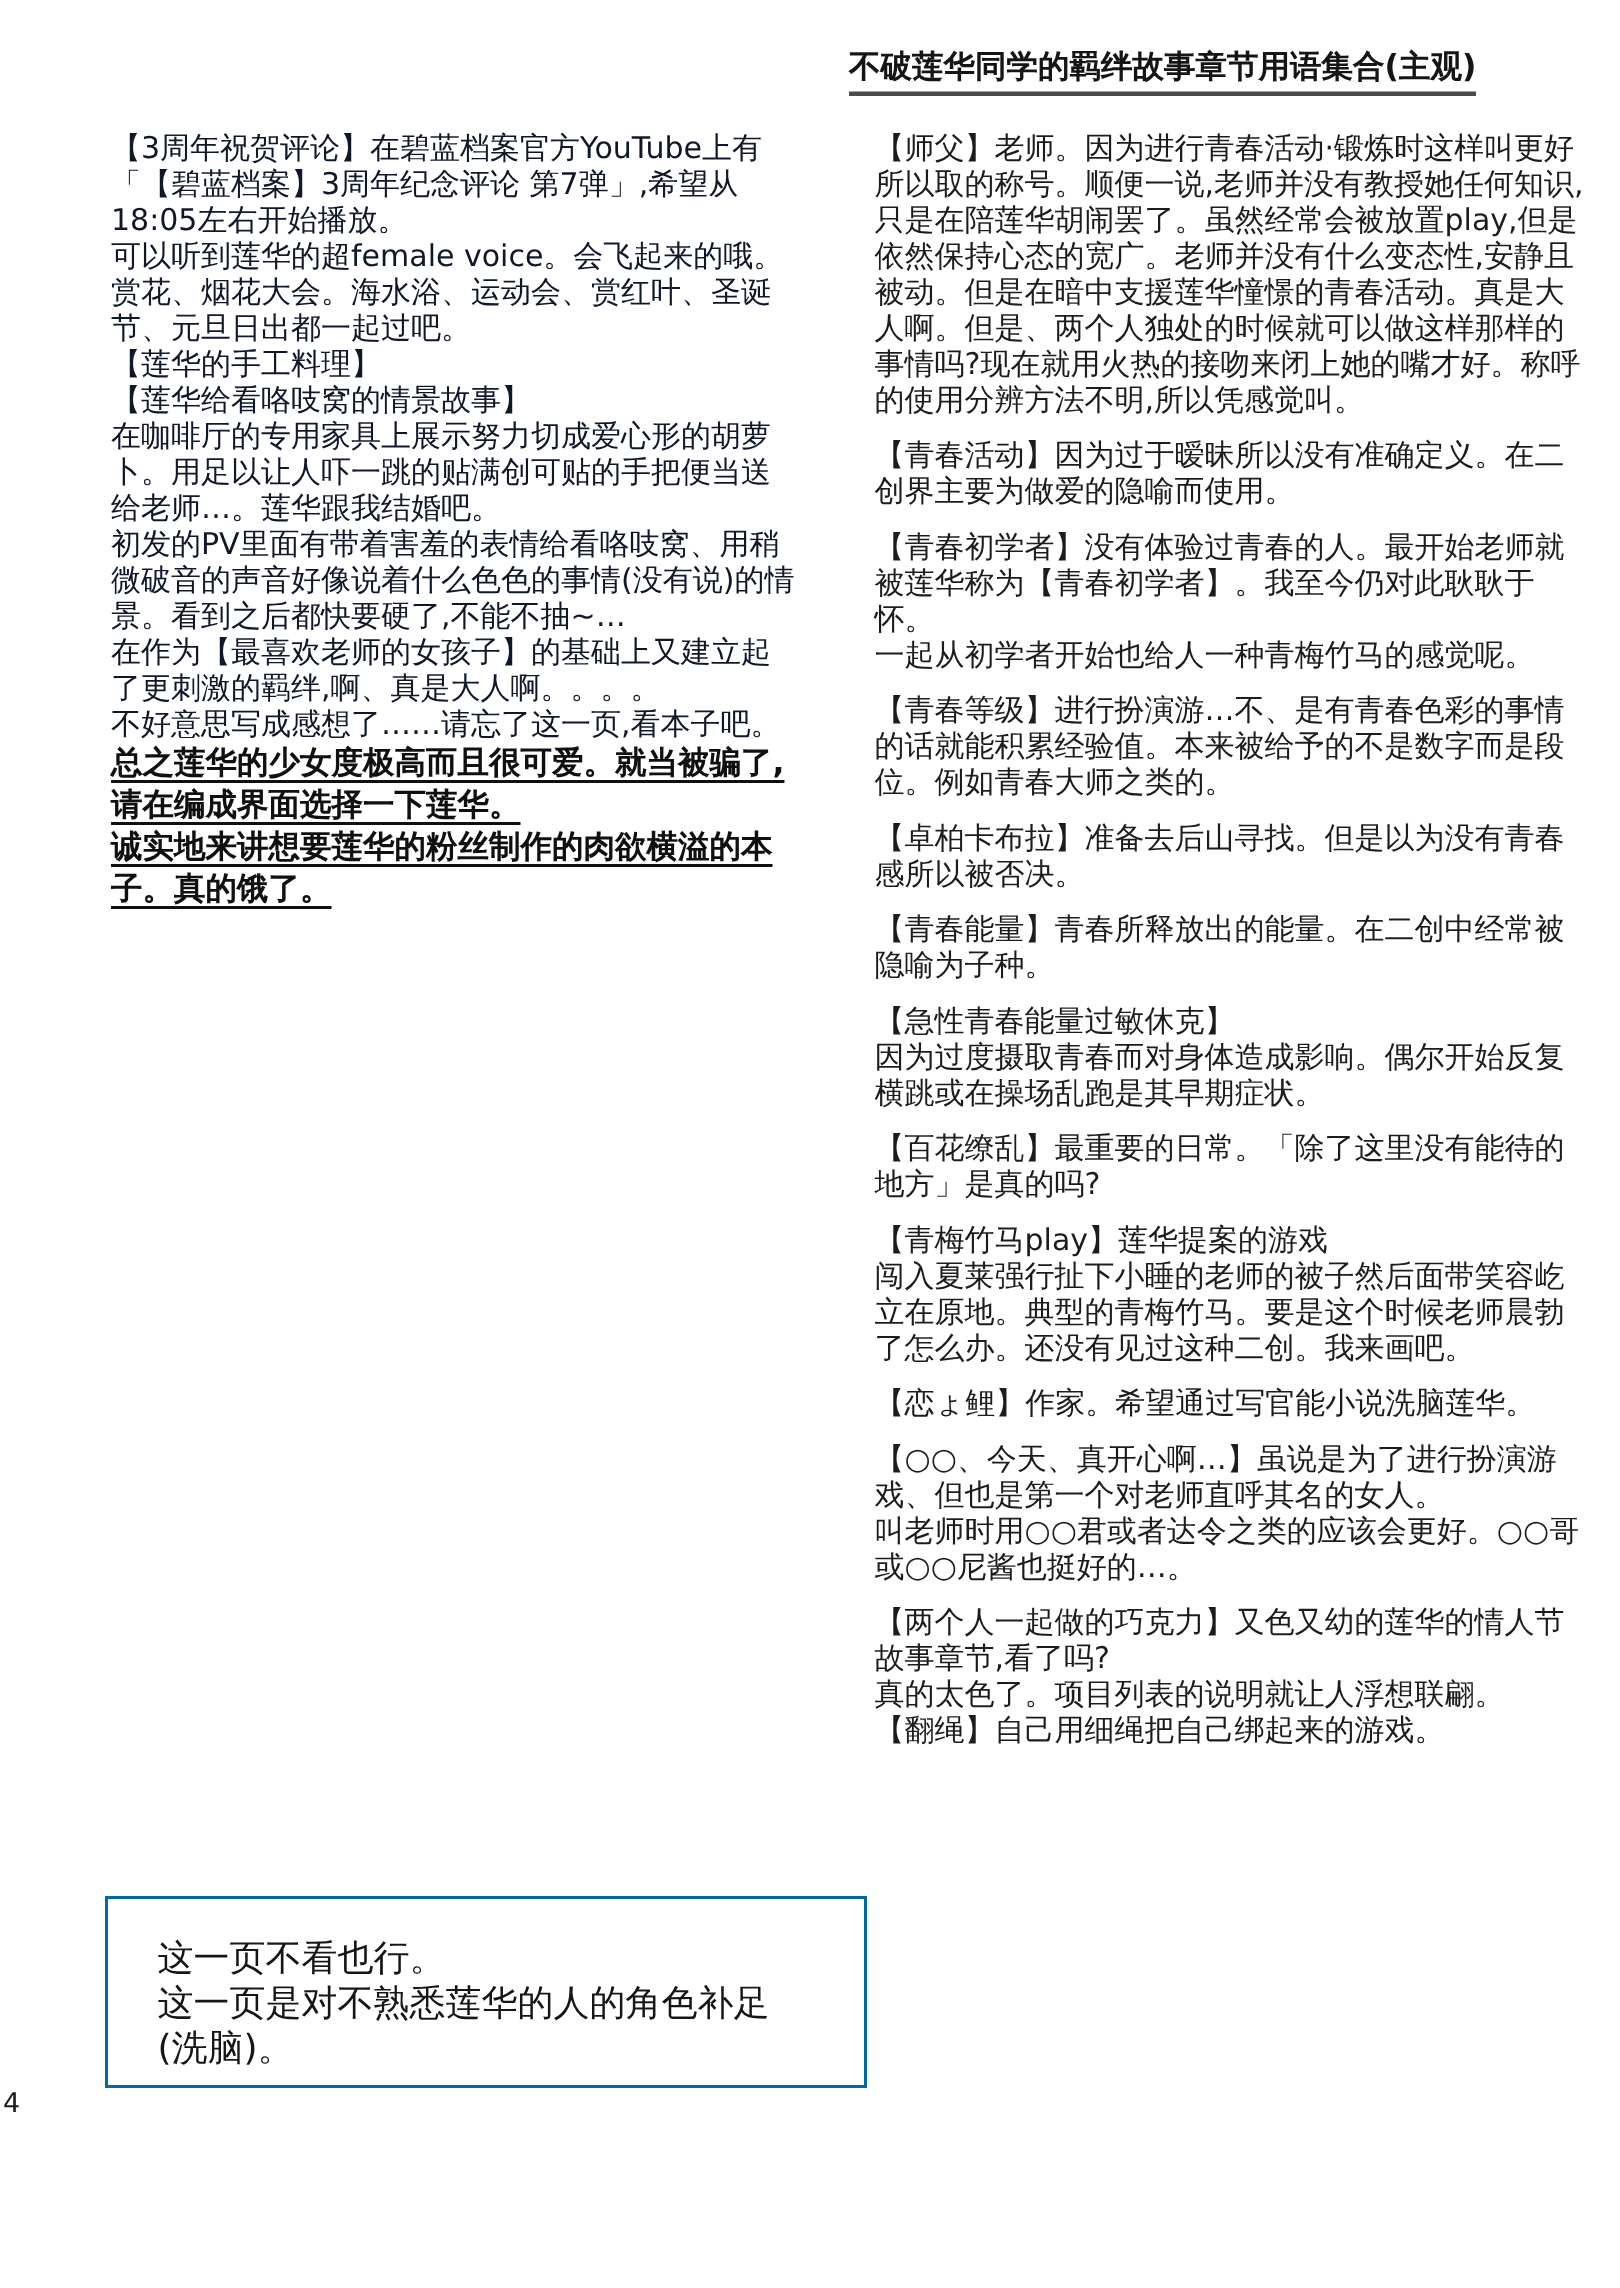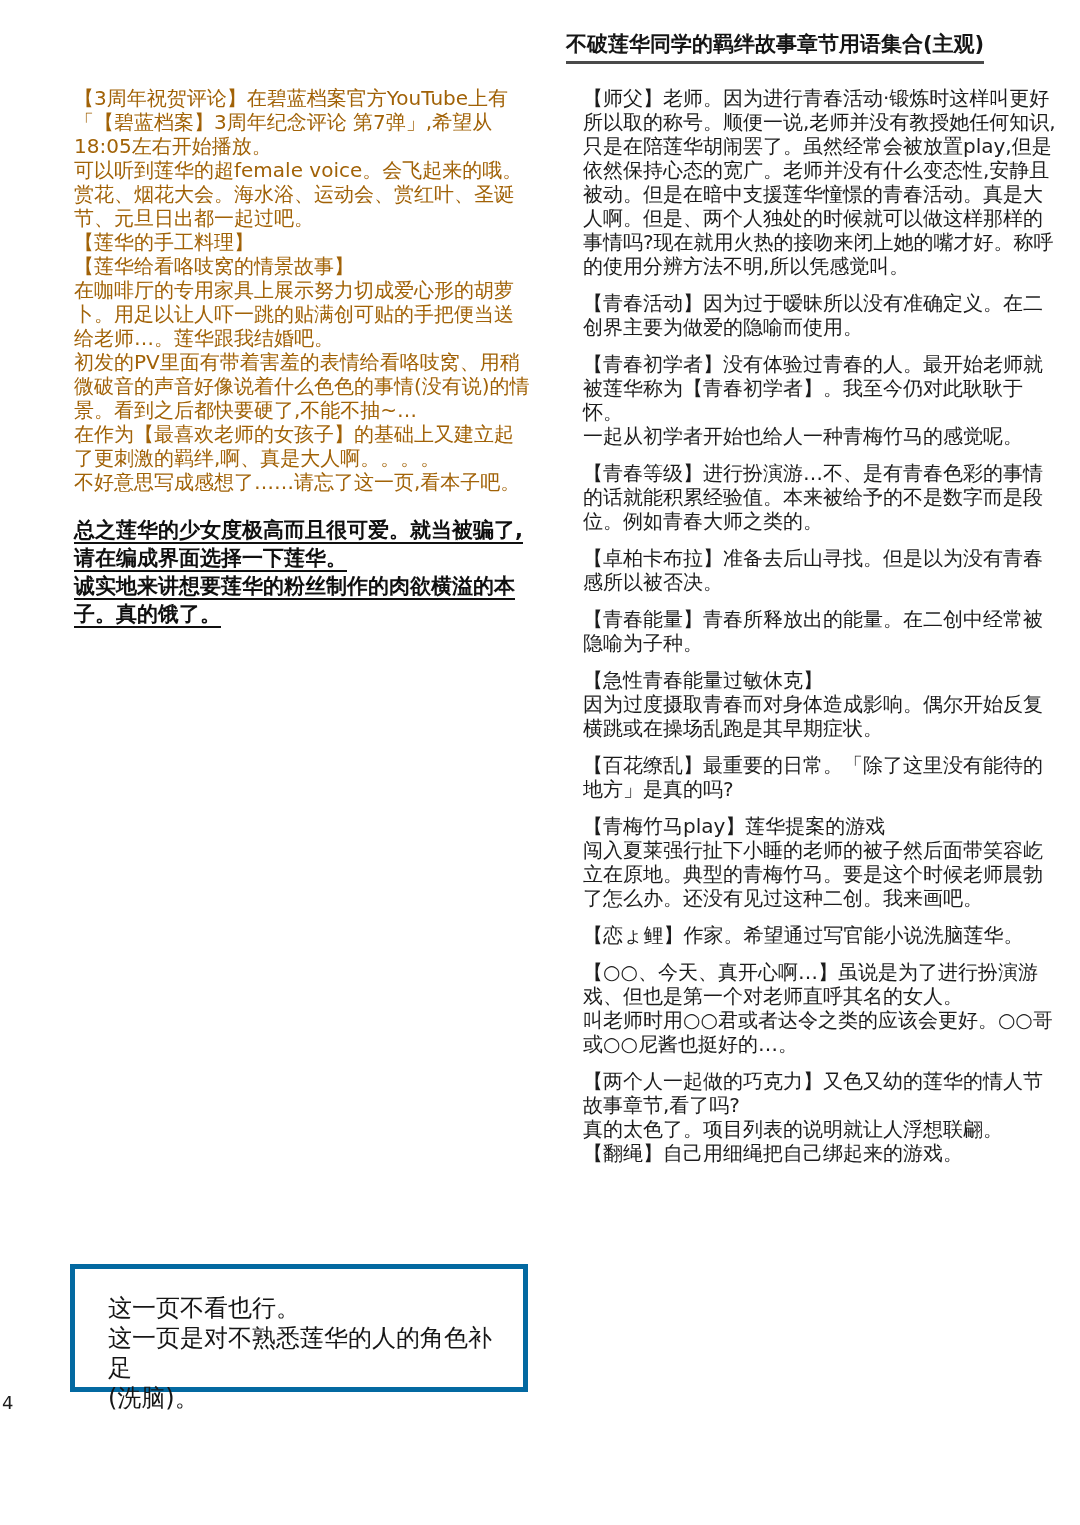--- a/index.html
+++ b/index.html
@@ -33,49 +33,49 @@
   .col-right {
     position: absolute;
     left: 583px;
     top: 86px;
     width: 477px;
   }
   .para {
     margin: 0;
     font-size: 20px;
     line-height: 24px;
-    color: #a16207;
+    color: #0f172a;
   }
   .entry {
     margin: 0 0 13px 0;
     font-size: 20px;
     line-height: 24px;
     white-space: pre-line;
     color: #1c1c1c;
   }
   .entry.no-gap { margin-bottom: 0; }
   .emphasis {
     margin: 0;
     font-size: 21px;
     line-height: 28px;
     font-weight: 700;
     color: #101010;
     text-decoration: underline;
     text-decoration-thickness: 2px;
     text-underline-offset: 5px;
   }
-  .emphasis.first { margin-top: 22px; }
+  .emphasis.first { }
   .emphasis.second { }
   .footer-box {
     position: absolute;
     left: 70px;
     top: 1264px;
-    width: 458px;
+    width: 508px;
     height: 128px;
-    border: 5px solid #0369a1;
+    border: 2px solid #0369a1;
     box-sizing: border-box;
     padding: 24px 18px 0 33px;
   }
   .footer-line {
     font-size: 24px;
     line-height: 30px;
     color: #161616;
   }
   .page-num {
     position: absolute;

